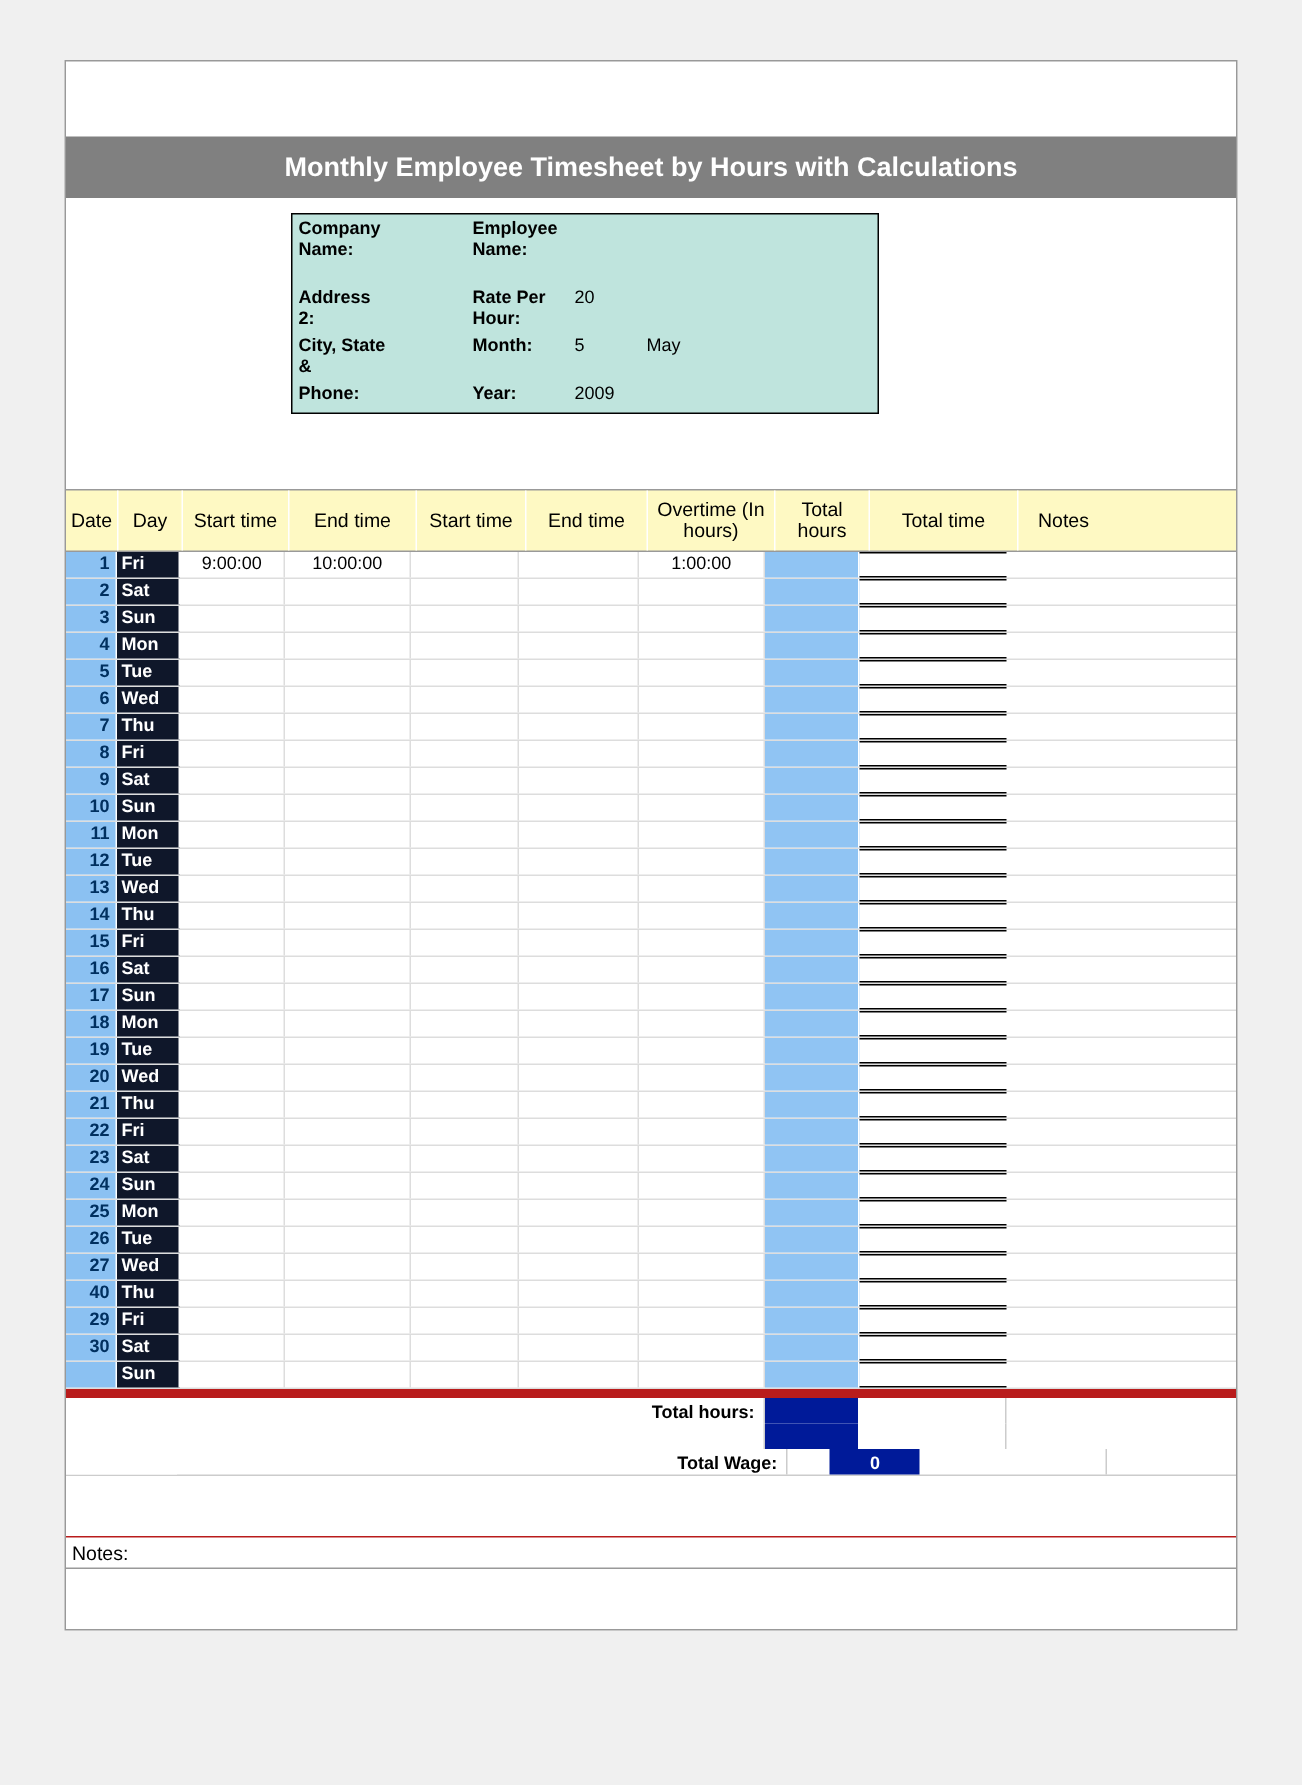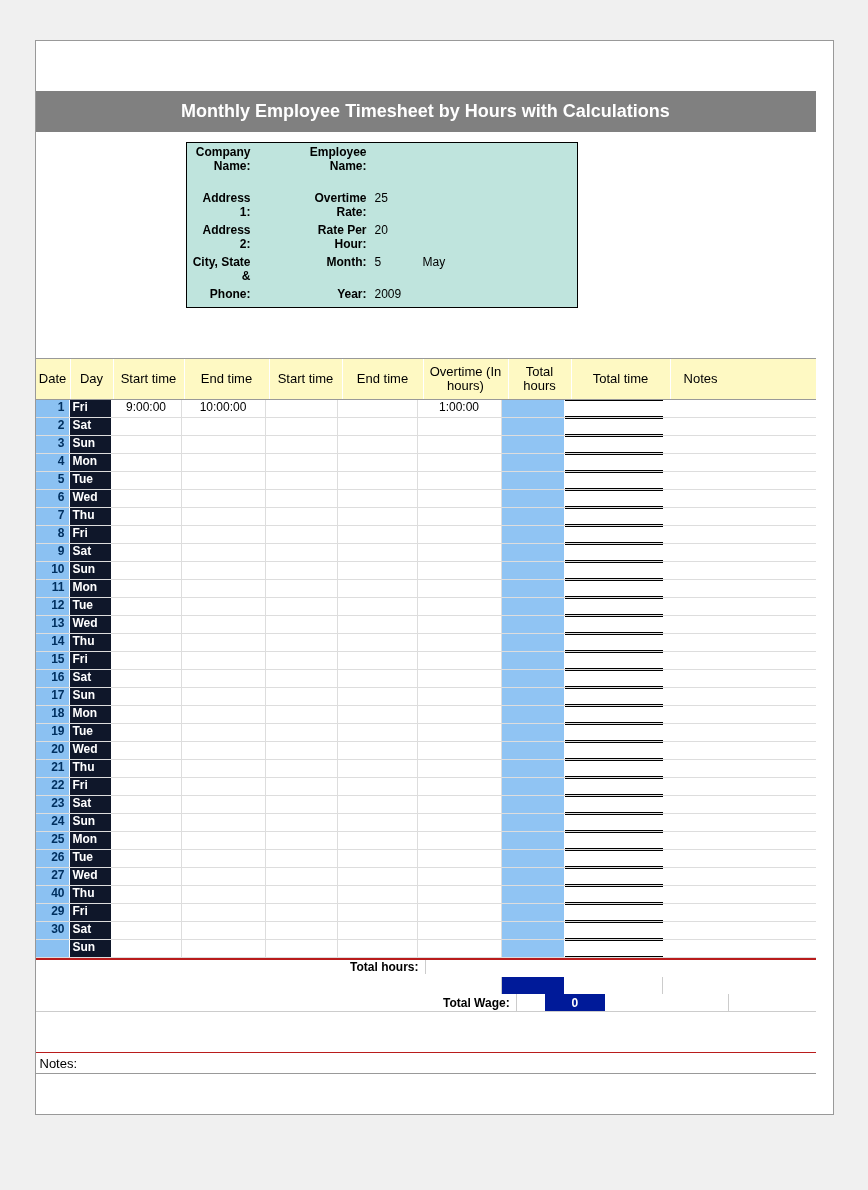--- a/index.html
+++ b/index.html
@@ -8,21 +8,21 @@
     font-family: Arial, sans-serif;
     background: #f0f0f0;
     width: 868px;
     height: 1190px;
   }
   .sheet {
     background: #fff;
     width: 780px;
     margin: 40px auto 12px auto;
     border: 1px solid #999;
-    padding: 0 17px 40px 0;
+    padding: 0 0 40px 0;
     position: relative;
   }
   .title-bar {
     background: #808080;
     color: #fff;
     font-weight: bold;
     text-align: center;
     font-size: 18px;
     padding: 10px 0;
     margin-top: 50px;
@@ -39,21 +39,21 @@
     width: 100%;
     border-collapse: collapse;
   }
   .info-grid td {
     padding: 2px 4px;
     vertical-align: top;
     height: 18px;
   }
   .lbl {
     font-weight: bold;
-    text-align: right;
+    text-align: left;
     color: #000;
     width: 60px;
     overflow: hidden;
   }
   .val {
     color: #000;
     width: 40px;
   }
   .month-name { color: #000; }
 
@@ -180,27 +180,20 @@
           <tr>
         <td class="lbl">Company Name:</td>
         <td class="val"></td>
         <td class="lbl">Employee Name:</td>
         <td class="val"></td>
         <td></td>
       </tr>
       <tr>
             <td colspan="5" style="height:10px"></td>
           </tr>
-      <tr>
-        <td class="lbl">Address 1:</td>
-        <td class="val"></td>
-        <td class="lbl">Overtime Rate:</td>
-        <td class="val">25</td>
-        <td></td>
-      </tr>
       <tr>
         <td class="lbl">Address 2:</td>
         <td class="val"></td>
         <td class="lbl">Rate Per Hour:</td>
         <td class="val">20</td>
         <td></td>
       </tr>
       <tr>
         <td class="lbl">City, State &amp;</td>
         <td class="val"></td>
@@ -600,21 +593,21 @@
         <div class="cell c-et1"></div>
         <div class="cell c-st2"></div>
         <div class="cell c-et2"></div>
         <div class="cell c-ot"></div>
         <div class="thr-col"></div>
         <div class="wage-col"></div>
         <div class="note-col"></div>
       </div>
     </div>
 
-  <div class="extra-row" style="border-top:2px solid #b91c1c;flex-direction:column;">
+  <div class="extra-row" style="border-top:6px solid #b91c1c;">
     <div class="extra-gap"></div>
     <div class="extra-mid">Total hours:</div>
     <div class="extra-thr dark-blue"></div>
     <div style="width:98px;border-right:1px solid #ccc"></div>
     <div style="width:60px"></div>
   </div>
   <div class="extra-row">
     <div class="extra-gap"></div>
     <div class="extra-mid"></div>
     <div class="extra-thr dark-blue"></div>

